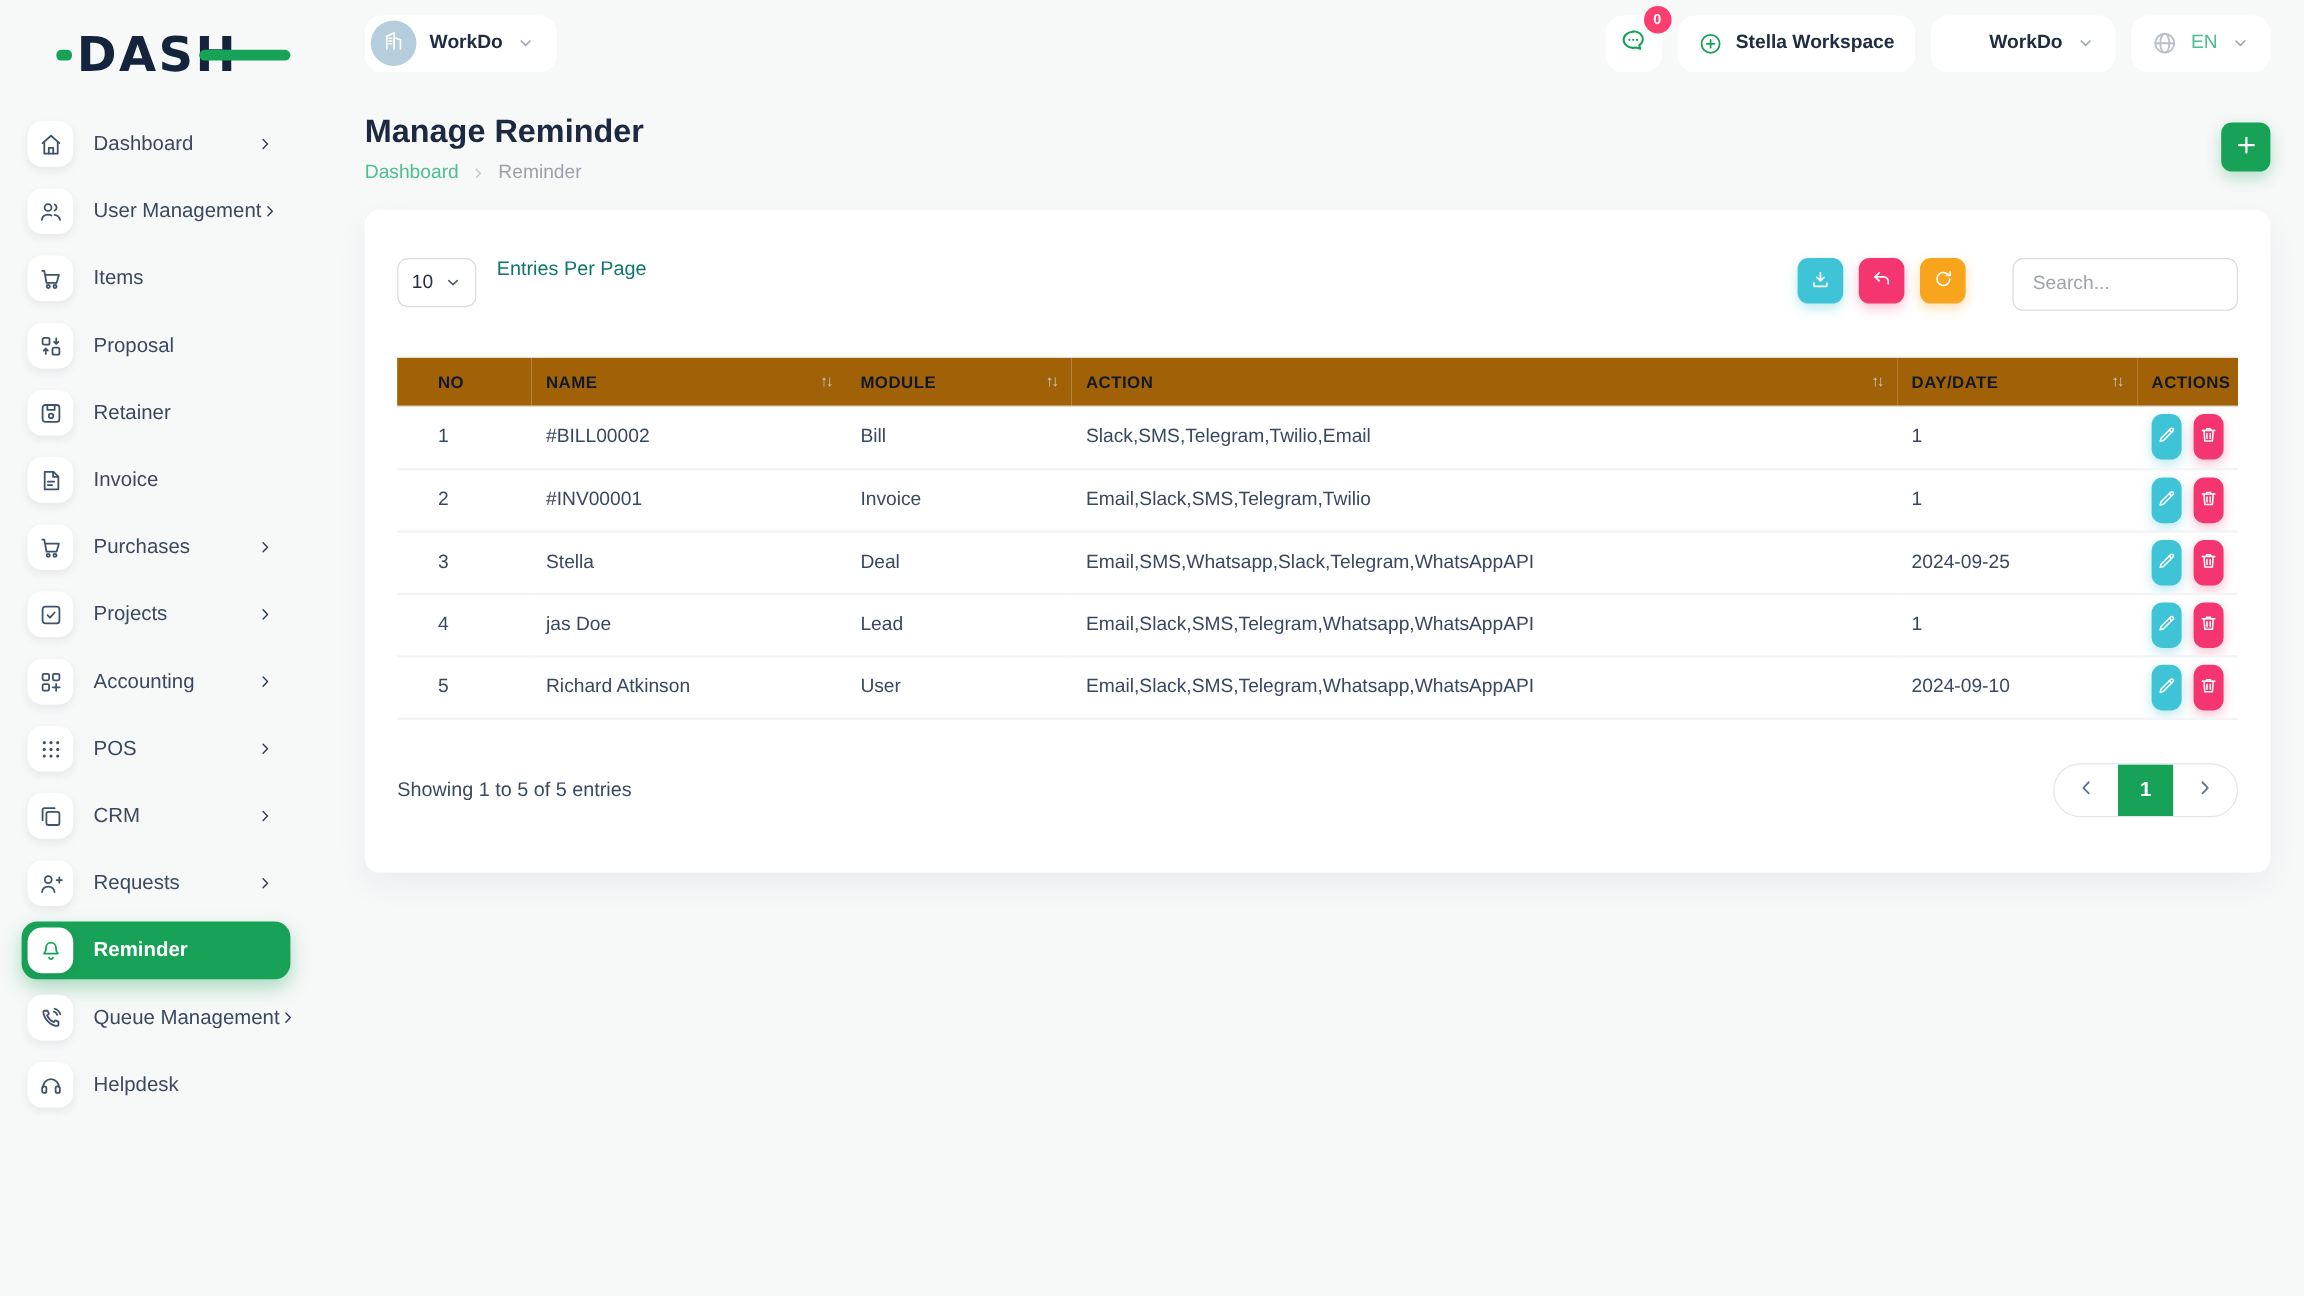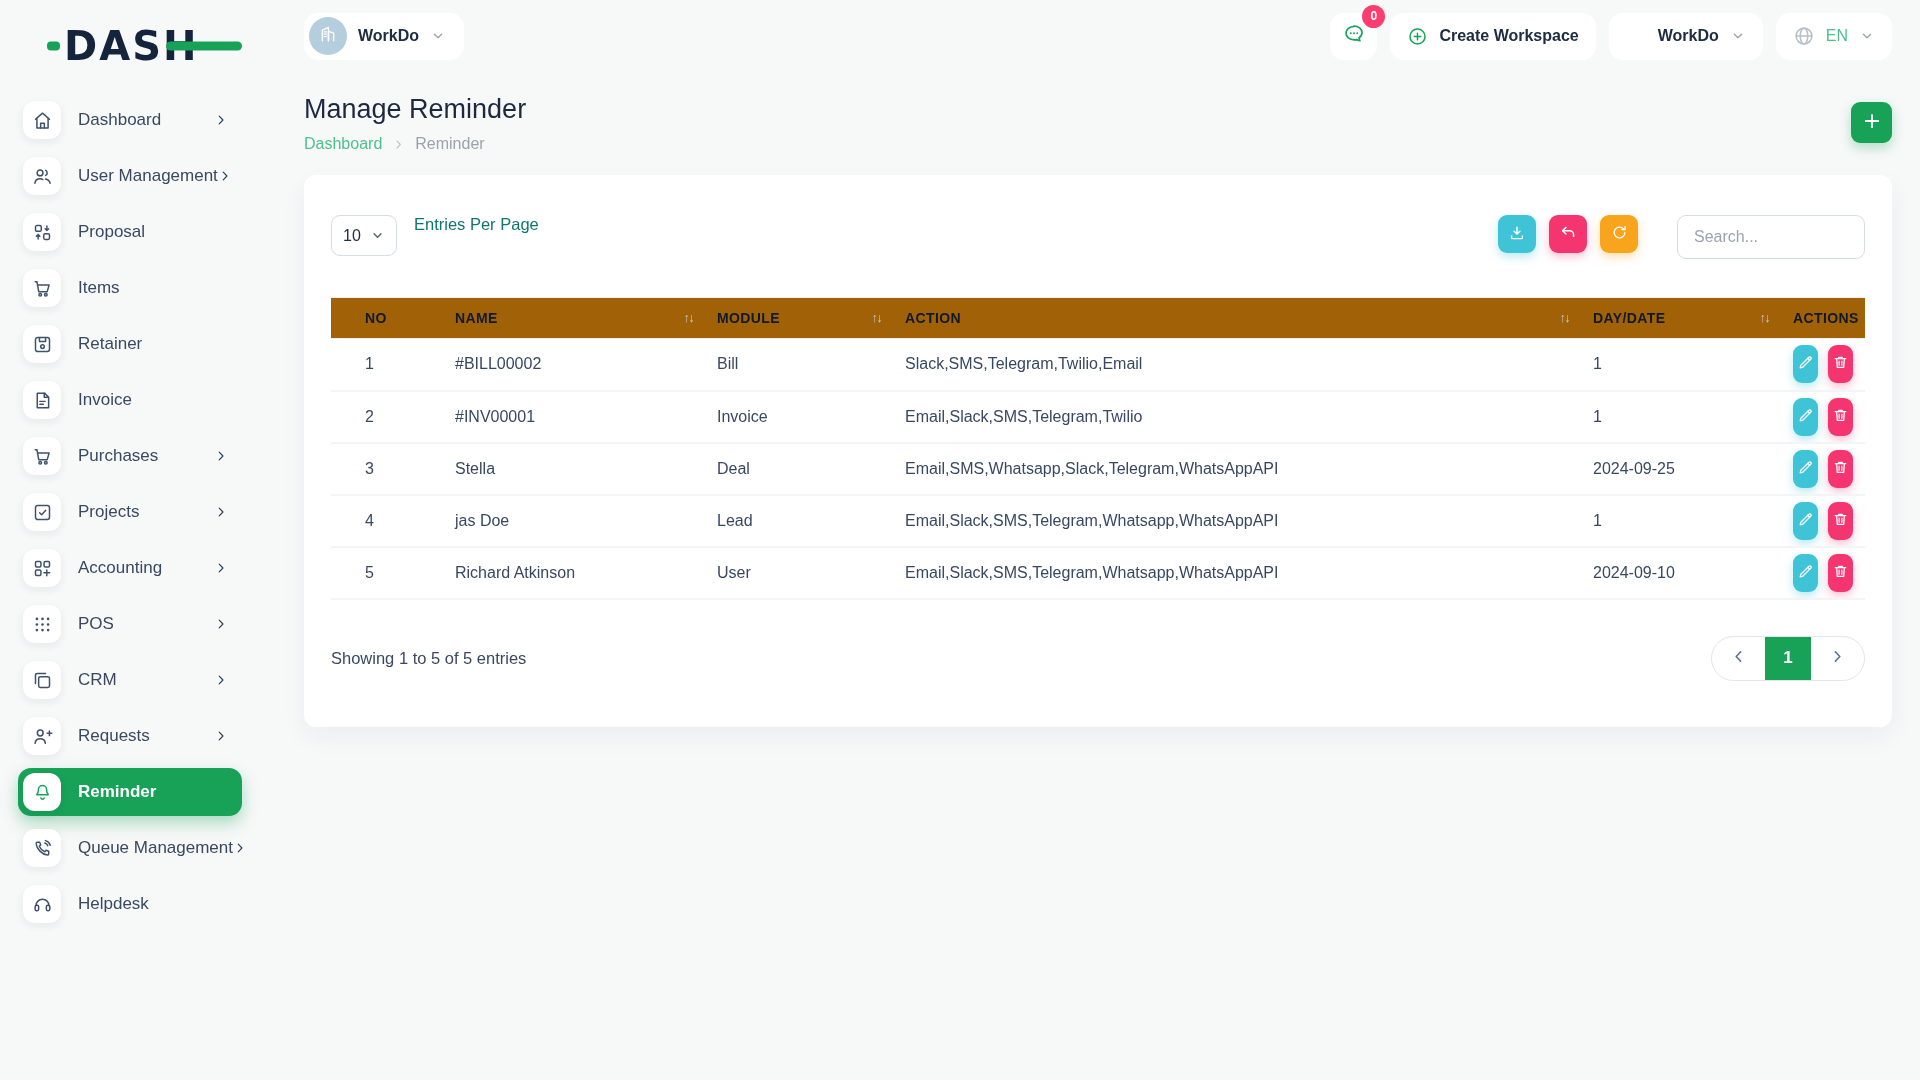--- a/index.html
+++ b/index.html
@@ -38,21 +38,21 @@
   .pill .chev{color:#9aa5b1;display:flex}
   .topbar-right{display:flex;gap:13px;align-items:center}
   .icon-pill{width:47px;justify-content:center;position:relative;color:var(--green);padding:0}
   .badge{position:absolute;top:-8px;right:-8px;min-width:23px;height:23px;border-radius:12px;background:var(--badge);
          color:#fff;font-size:12px;font-weight:700;display:flex;align-items:center;justify-content:center;padding:0 4px}
   .green-ic{color:var(--green);display:flex}
   .gray-ic{color:#b9c0ca;display:flex}
   .lang-label{color:var(--green-light);font-weight:400}
 
   .page-head{display:flex;justify-content:space-between;align-items:flex-start;margin-top:22px}
-  h1{font-size:27px;font-weight:400;color:var(--navy)}
+  h1{font-size:27px;font-weight:700;color:var(--navy)}
   .breadcrumb{margin-top:10px;font-size:16px;display:flex;align-items:center;gap:10px;color:#9aa3ad}
   .breadcrumb a{color:var(--green-light);text-decoration:none;cursor:pointer}
   .crumb-sep{color:#b9c0ca;display:flex}
   .add-btn{width:41px;height:41px;border-radius:9px;background:var(--green);border:none;color:#fff;cursor:pointer;
            display:flex;align-items:center;justify-content:center;box-shadow:0 5px 12px rgba(23,162,88,.3);margin-top:8px}
 
   .card{margin-top:22px;background:#fff;border-radius:12px;padding:40px 27px 46px;box-shadow:0 10px 26px rgba(25,39,70,.05)}
   .controls{display:flex;margin-bottom:38px}
   .select{width:66px;height:41px;border:1px solid #d7dce1;border-radius:9px;display:flex;align-items:center;
           justify-content:center;gap:9px;font-size:16px;color:#242f42;cursor:pointer;background:#fff}
@@ -125,37 +125,37 @@
           <span class="nav-label">User Management</span>
           <span class="nav-chevron">
             <svg width="14" height="14" viewBox="0 0 24 24" fill="none" stroke="currentColor" stroke-width="2" stroke-linecap="round" stroke-linejoin="round">
               <path d="M9 5.5l6.3 6.5L9 18.5"></path>
             </svg>
           </span>
         </div>
         <div class="nav-item">
           <span class="nav-tile">
             <svg width="21" height="21" viewBox="0 0 24 24" fill="none" stroke="currentColor" stroke-width="1.7" stroke-linecap="round" stroke-linejoin="round">
+              <path d="M3.6 4.2h2l2.1 11.4h9.7l2.1-7.5H6.4"></path>
+              <circle cx="9.4" cy="19.2" r="1.5"></circle>
+              <circle cx="15.8" cy="19.2" r="1.5"></circle>
+            </svg>
+          </span>
+          <span class="nav-label">Items</span>
+        </div>
+        <div class="nav-item">
+          <span class="nav-tile">
+            <svg width="21" height="21" viewBox="0 0 24 24" fill="none" stroke="currentColor" stroke-width="1.7" stroke-linecap="round" stroke-linejoin="round">
               <rect x="4" y="4" width="6.6" height="6.6" rx="1.6"></rect>
               <rect x="13.4" y="13.4" width="6.6" height="6.6" rx="1.6"></rect>
               <path d="M17 4.6v5.2M17 9.8l-2-2M17 9.8l2-2"></path>
               <path d="M7 19.4v-5.2M7 14.2l-2 2M7 14.2l2 2"></path>
             </svg>
           </span>
           <span class="nav-label">Proposal</span>
-        </div>
-        <div class="nav-item">
-          <span class="nav-tile">
-            <svg width="21" height="21" viewBox="0 0 24 24" fill="none" stroke="currentColor" stroke-width="1.7" stroke-linecap="round" stroke-linejoin="round">
-              <path d="M3.6 4.2h2l2.1 11.4h9.7l2.1-7.5H6.4"></path>
-              <circle cx="9.4" cy="19.2" r="1.5"></circle>
-              <circle cx="15.8" cy="19.2" r="1.5"></circle>
-            </svg>
-          </span>
-          <span class="nav-label">Items</span>
         </div>
         <div class="nav-item">
           <span class="nav-tile">
             <svg width="21" height="21" viewBox="0 0 24 24" fill="none" stroke="currentColor" stroke-width="1.7" stroke-linecap="round" stroke-linejoin="round">
               <rect x="4" y="4" width="16" height="16" rx="2.5"></rect>
               <path d="M8.5 4.2v4.4h7V4.2"></path>
               <circle cx="12" cy="14.4" r="2.1"></circle>
             </svg>
           </span>
           <span class="nav-label">Retainer</span>
@@ -334,21 +334,21 @@
               </svg></span>
           <span class="badge">0</span>
         </button>
         <button class="pill">
           <span class="green-ic">
               <svg width="21" height="21" viewBox="0 0 24 24" fill="none" stroke="currentColor" stroke-width="1.7" stroke-linecap="round" stroke-linejoin="round">
                 <circle cx="12" cy="12" r="8.6"></circle>
                 <path d="M12 8.3v7.4M8.3 12h7.4"></path>
               </svg>
             </span>
-          <span>Create Workspace</span>
+          <span>Stella Workspace</span>
         </button>
         <button class="pill">
           <span class="green-ic">
               <svg width="21" height="21" viewBox="0 0 24 24" fill="none" stroke="currentColor" stroke-width="1.7" stroke-linecap="round" stroke-linejoin="round"></svg>
             </span>
           <span>WorkDo</span>
           <span class="chev">
               <svg width="16" height="16" viewBox="0 0 24 24" fill="none" stroke="currentColor" stroke-width="2" stroke-linecap="round" stroke-linejoin="round">
                 <path d="M6.5 9.3l5.5 5.4 5.5-5.4"></path>
               </svg>

